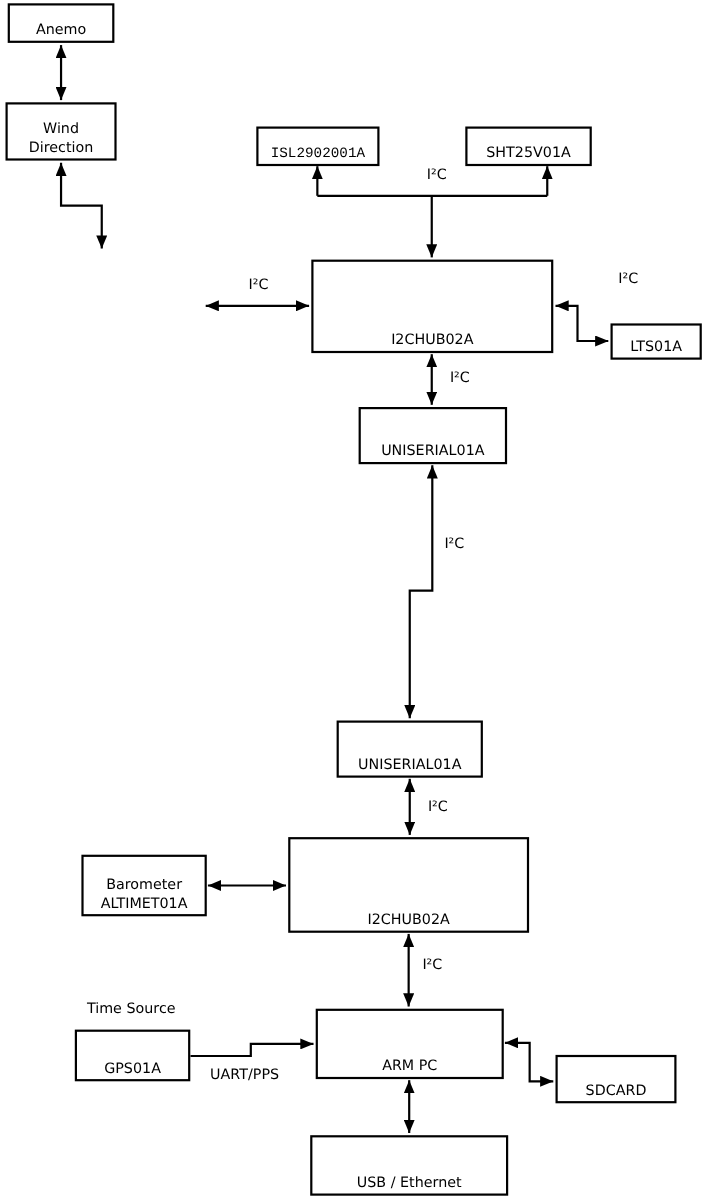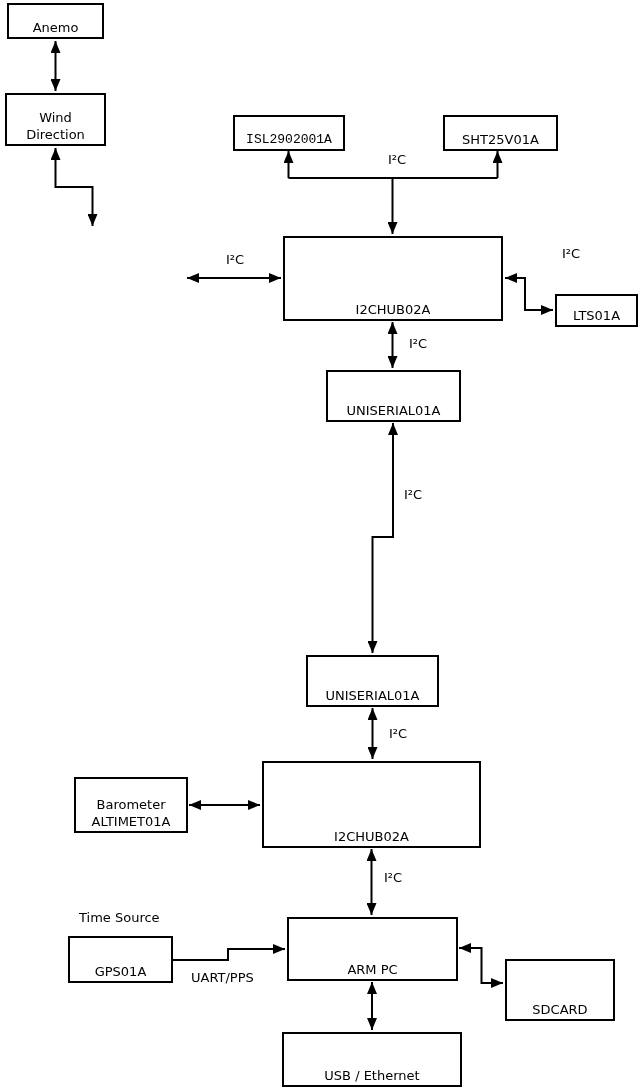--- a/index.html
+++ b/index.html
@@ -91,21 +91,21 @@
   <div class="box" style="left:5px; top:93px; width:101px; height:53px;">
     <span class="box-label">Wind
 Direction</span>
   </div>
 
 
   <div class="box" style="left:233px; top:115px; width:112px; height:36px;font-family:Liberation Mono, monospace;">
     <span class="box-label">ISL2902001A</span>
   </div>
 
-  <div class="box" style="left:443px; top:115px; width:115px; height:36px;">
+  <div class="box" style="left:423px; top:115px; width:115px; height:36px;">
     <span class="box-label">SHT25V01A</span>
   </div>
 
   <div class="box" style="left:283px; top:236px; width:220px; height:85px;">
     <span class="box-label">I2CHUB02A</span>
   </div>
 
   <div class="box" style="left:555px; top:294px; width:83px; height:33px;">
     <span class="box-label">LTS01A</span>
   </div>
@@ -128,21 +128,21 @@
   </div>
 
   <div class="box" style="left:68px; top:936px; width:105px; height:47px;">
     <span class="box-label">GPS01A</span>
   </div>
 
   <div class="box" style="left:287px; top:917px; width:171px; height:64px;">
     <span class="box-label">ARM PC</span>
   </div>
 
-  <div class="box" style="left:505px; top:959px; width:110px; height:62px;">
+  <div class="box" style="left:505px; top:959px; width:110px; height:44px;">
     <span class="box-label">SDCARD</span>
   </div>
 
   <div class="box" style="left:282px; top:1032px; width:180px; height:55px;">
     <span class="box-label">USB / Ethernet</span>
   </div>
 
   <span class="lbl" style="left:388px; top:152px;">I²C</span>
 
   <span class="lbl" style="left:226px; top:252px;">I²C</span>

